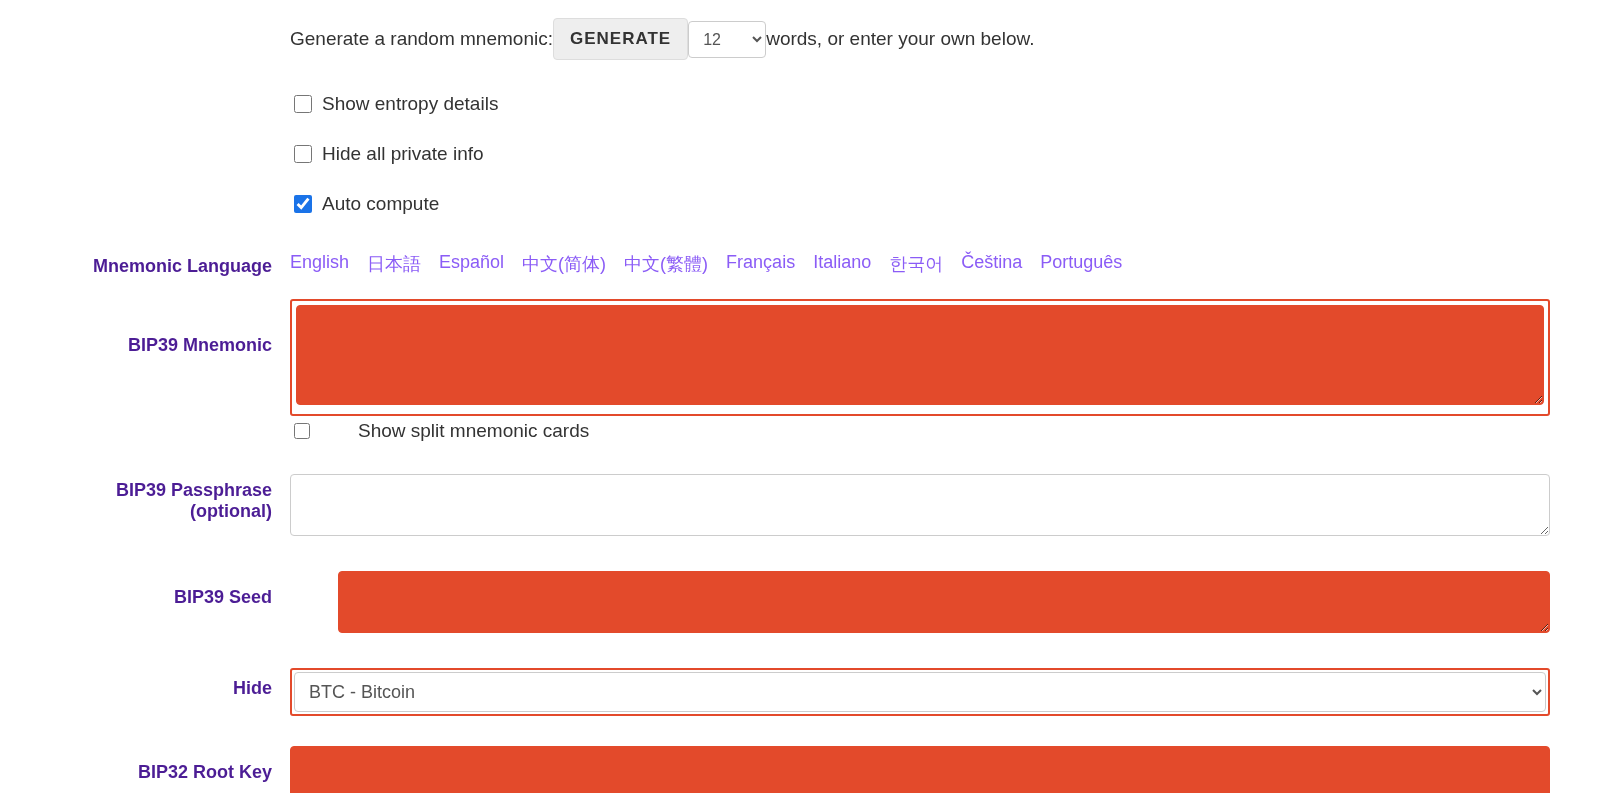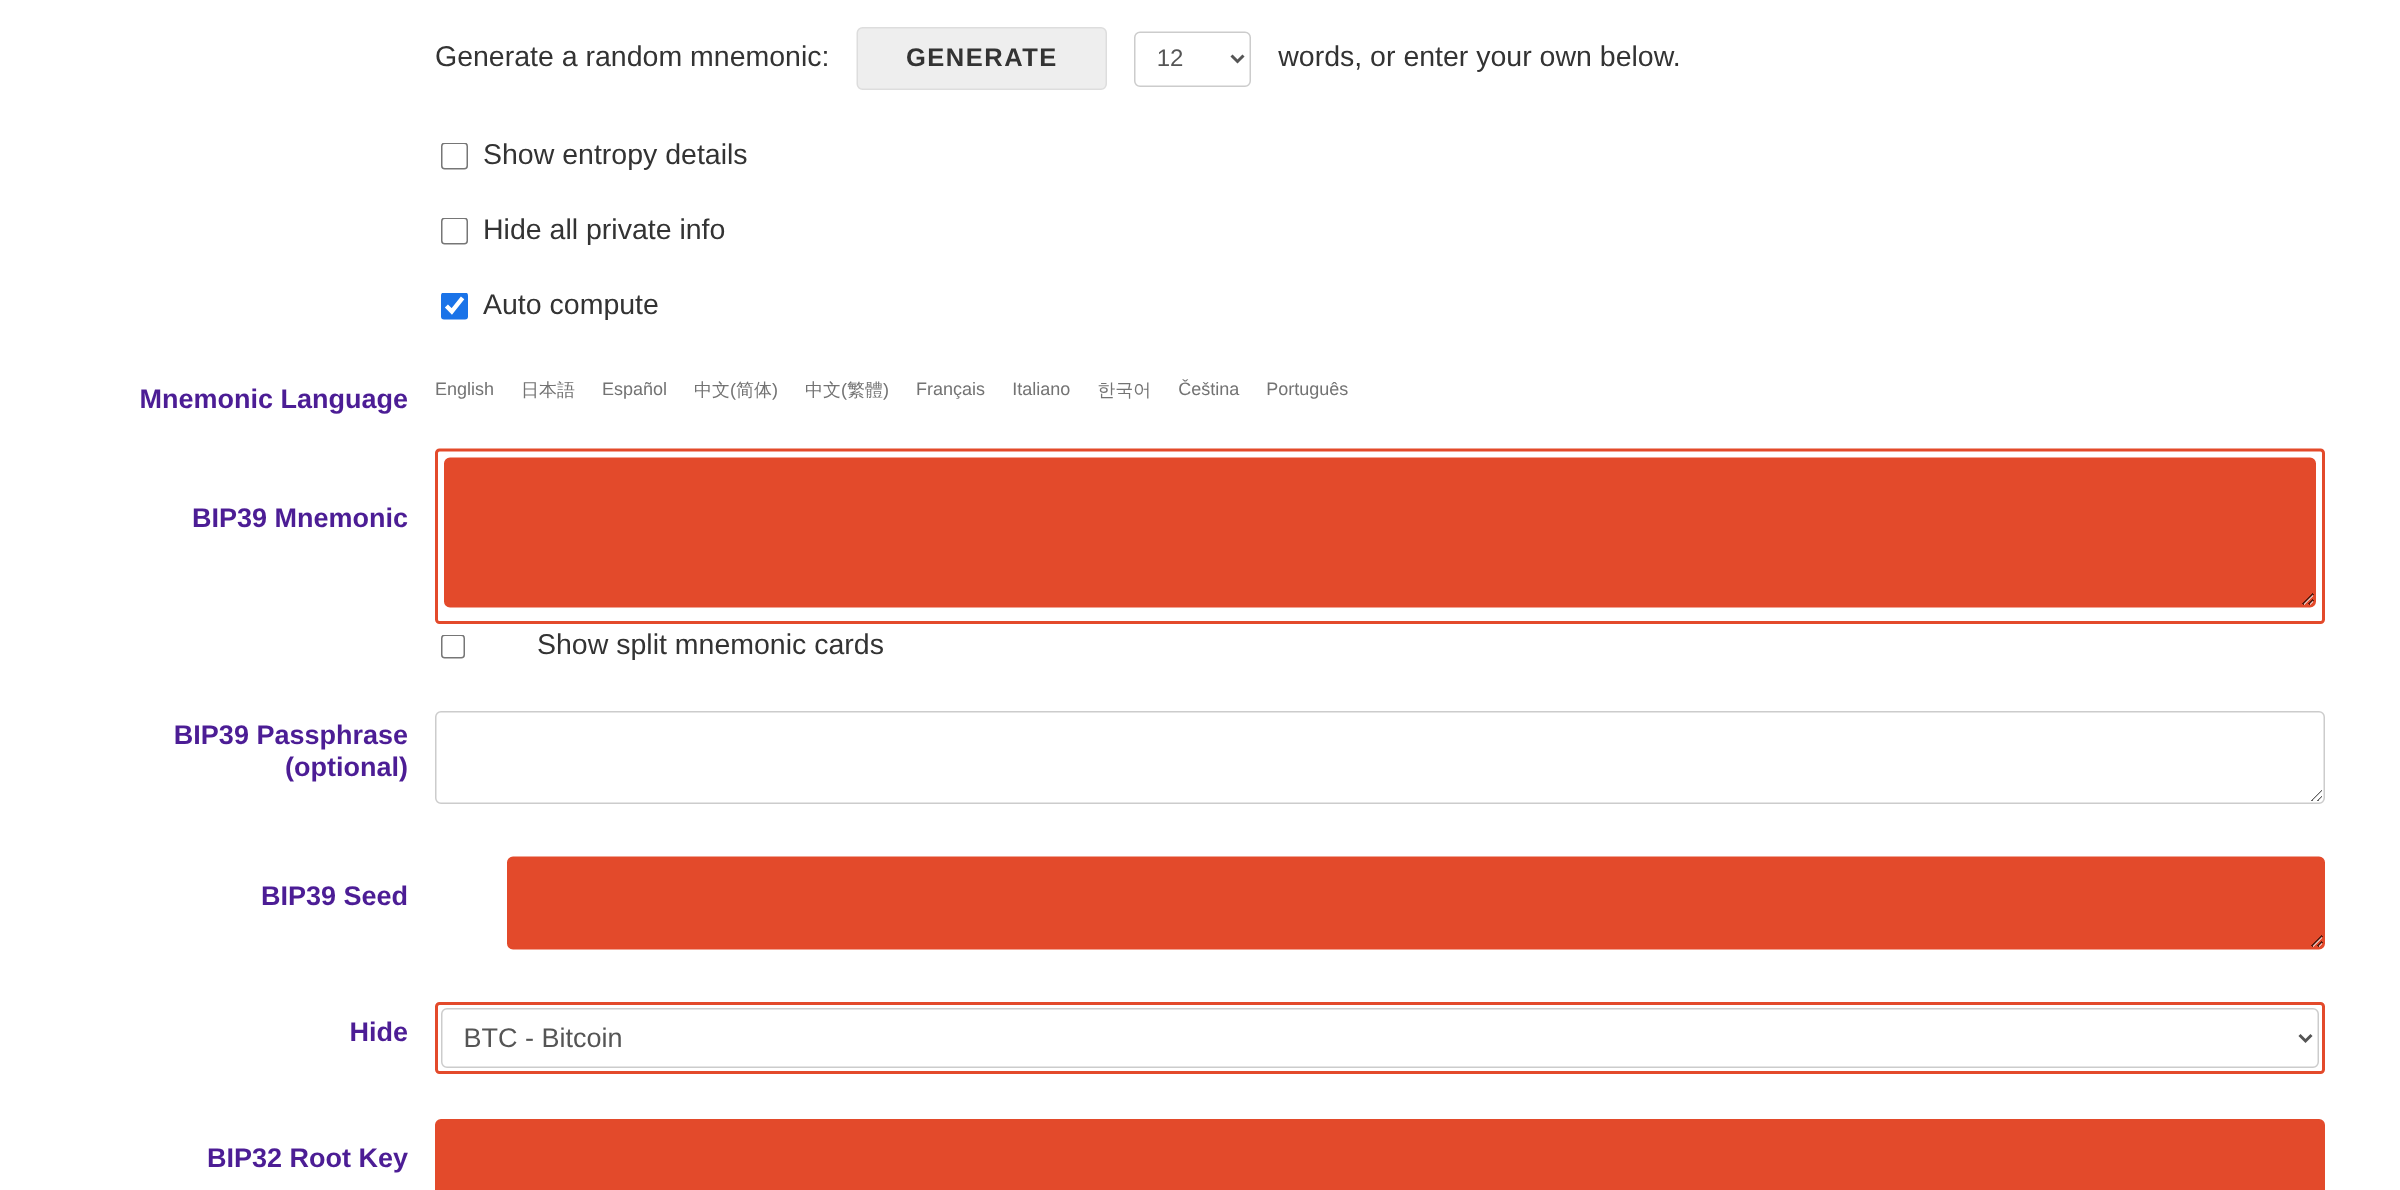--- a/index.html
+++ b/index.html
@@ -30,27 +30,27 @@
     font-weight: 700;
     color: #4c1d95;
   }
   .field-col {
     flex: 1;
     min-width: 0;
   }
   .inline {
     display: flex;
     align-items: center;
-    gap: 18px;
+    gap: 0;
     flex-wrap: wrap;
   }
   .btn {
     background: #eee;
     border: 1px solid #ddd;
-    padding: 10px 32px;
+    padding: 10px 16px;
     font-weight: 700;
     letter-spacing: 1px;
     font-size: 17px;
     color: #333;
     cursor: pointer;
     border-radius: 4px;
     text-transform: uppercase;
   }
   select.small {
     padding: 8px 10px;
@@ -88,23 +88,23 @@
     color: #333;
     cursor: pointer;
   }
   .lang-list {
     display: flex;
     flex-wrap: wrap;
     gap: 18px;
     padding-top: 2px;
   }
   .lang-list a {
-    color: #737373;
+    color: #8b5cf6;
     text-decoration: none;
-    font-size: 12px;
+    font-size: 18px;
     cursor: pointer;
   }
   textarea.redacted, textarea.plain {
     width: 100%;
     border: 1px solid #ccc;
     border-radius: 4px;
     padding: 8px 10px;
     font-size: 16px;
     font-family: inherit;
     resize: vertical;

